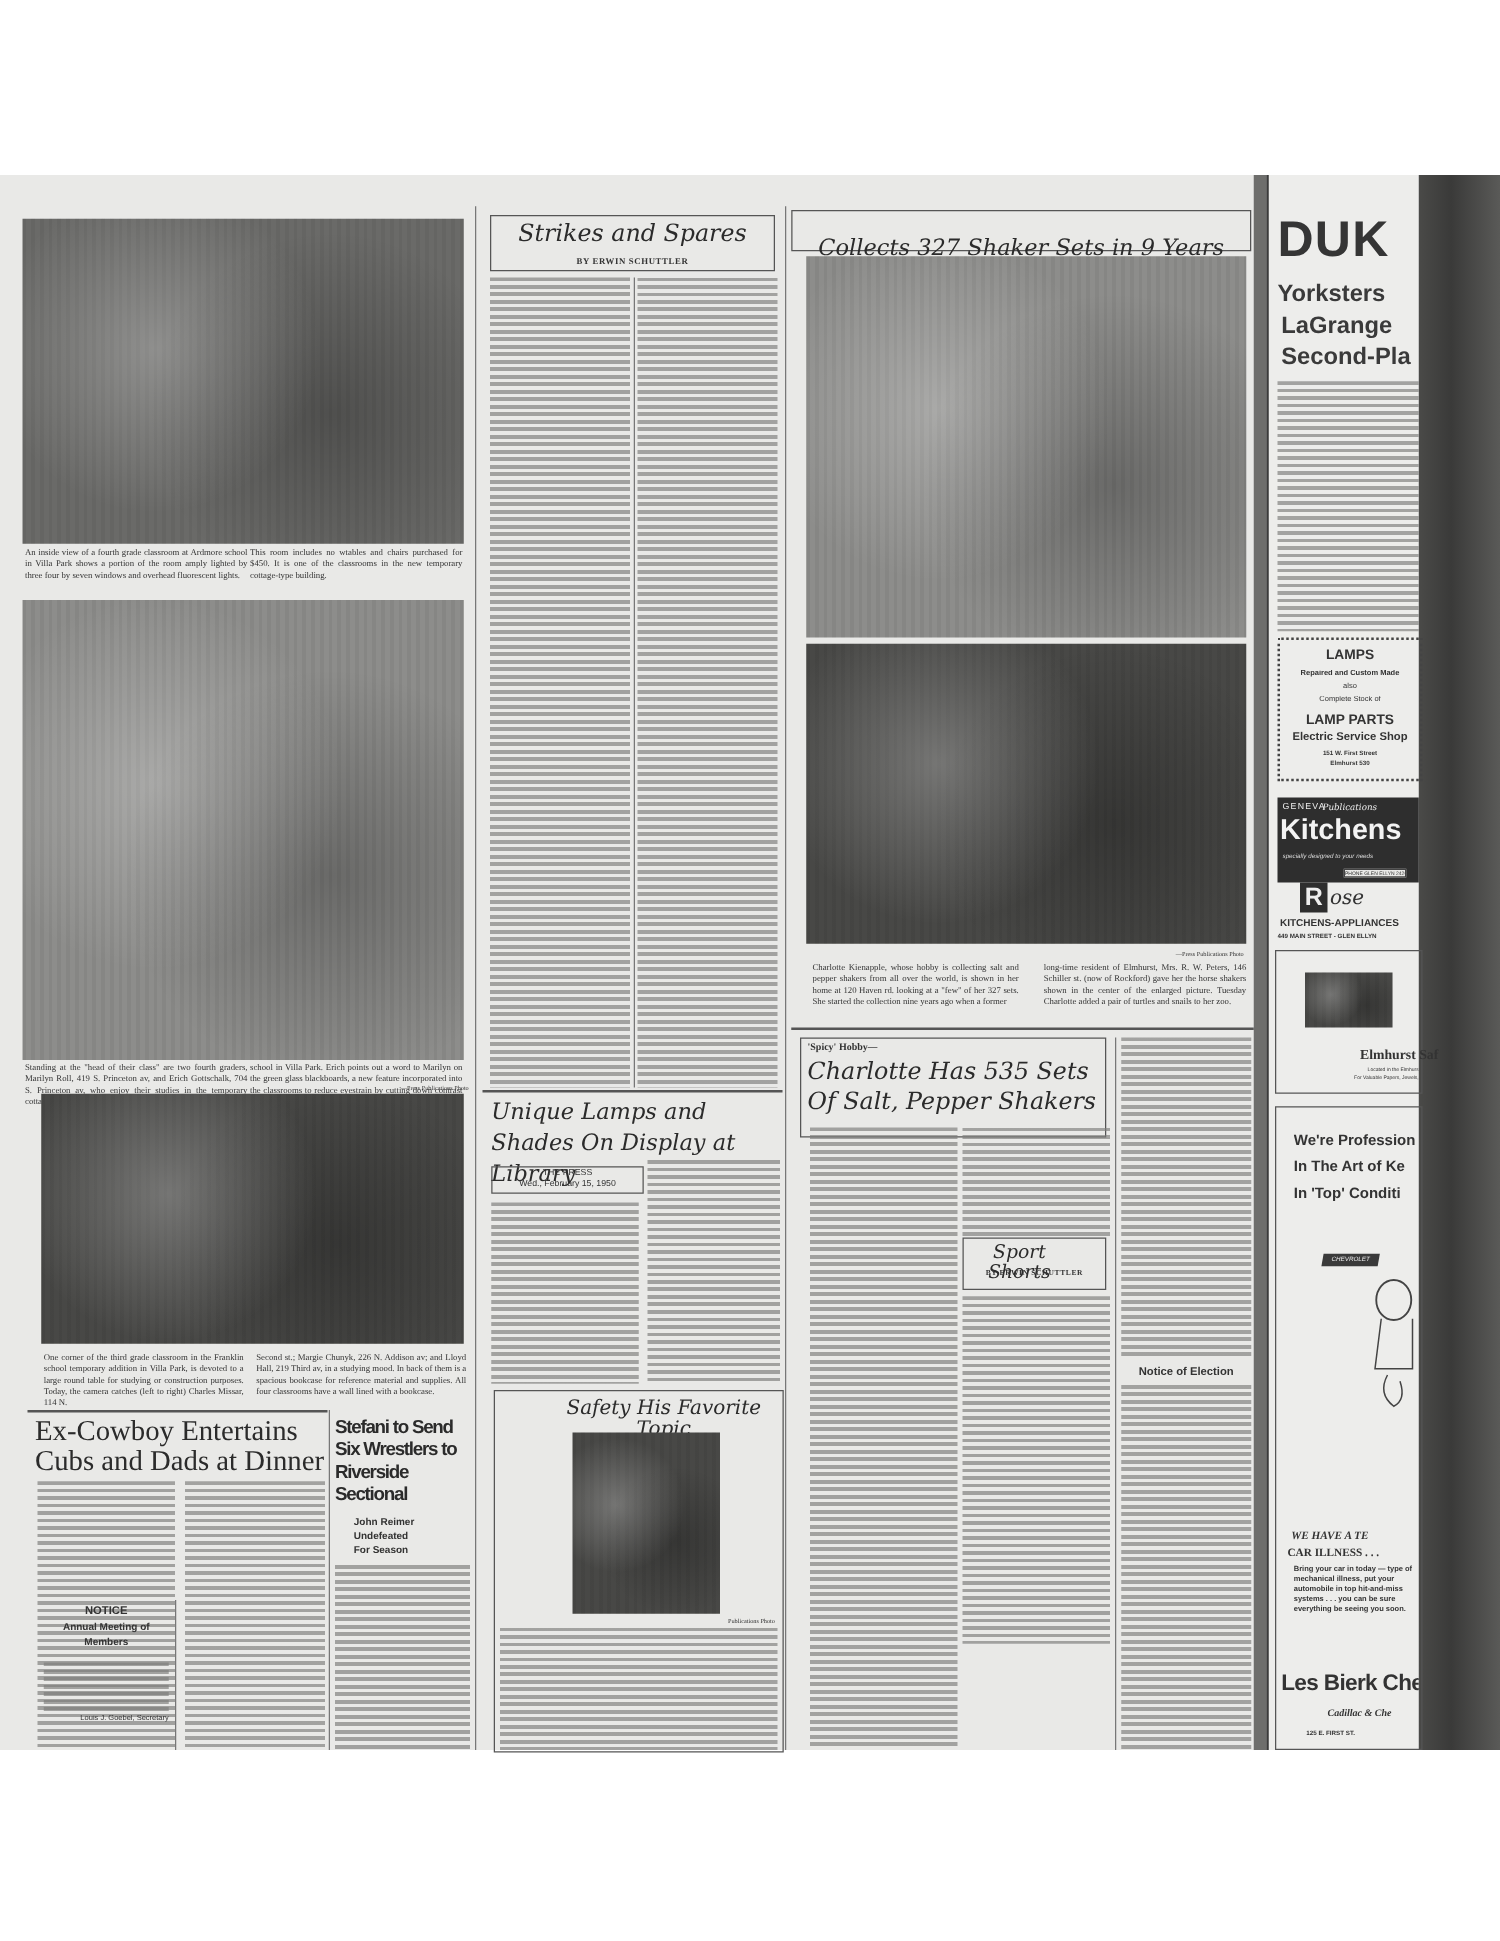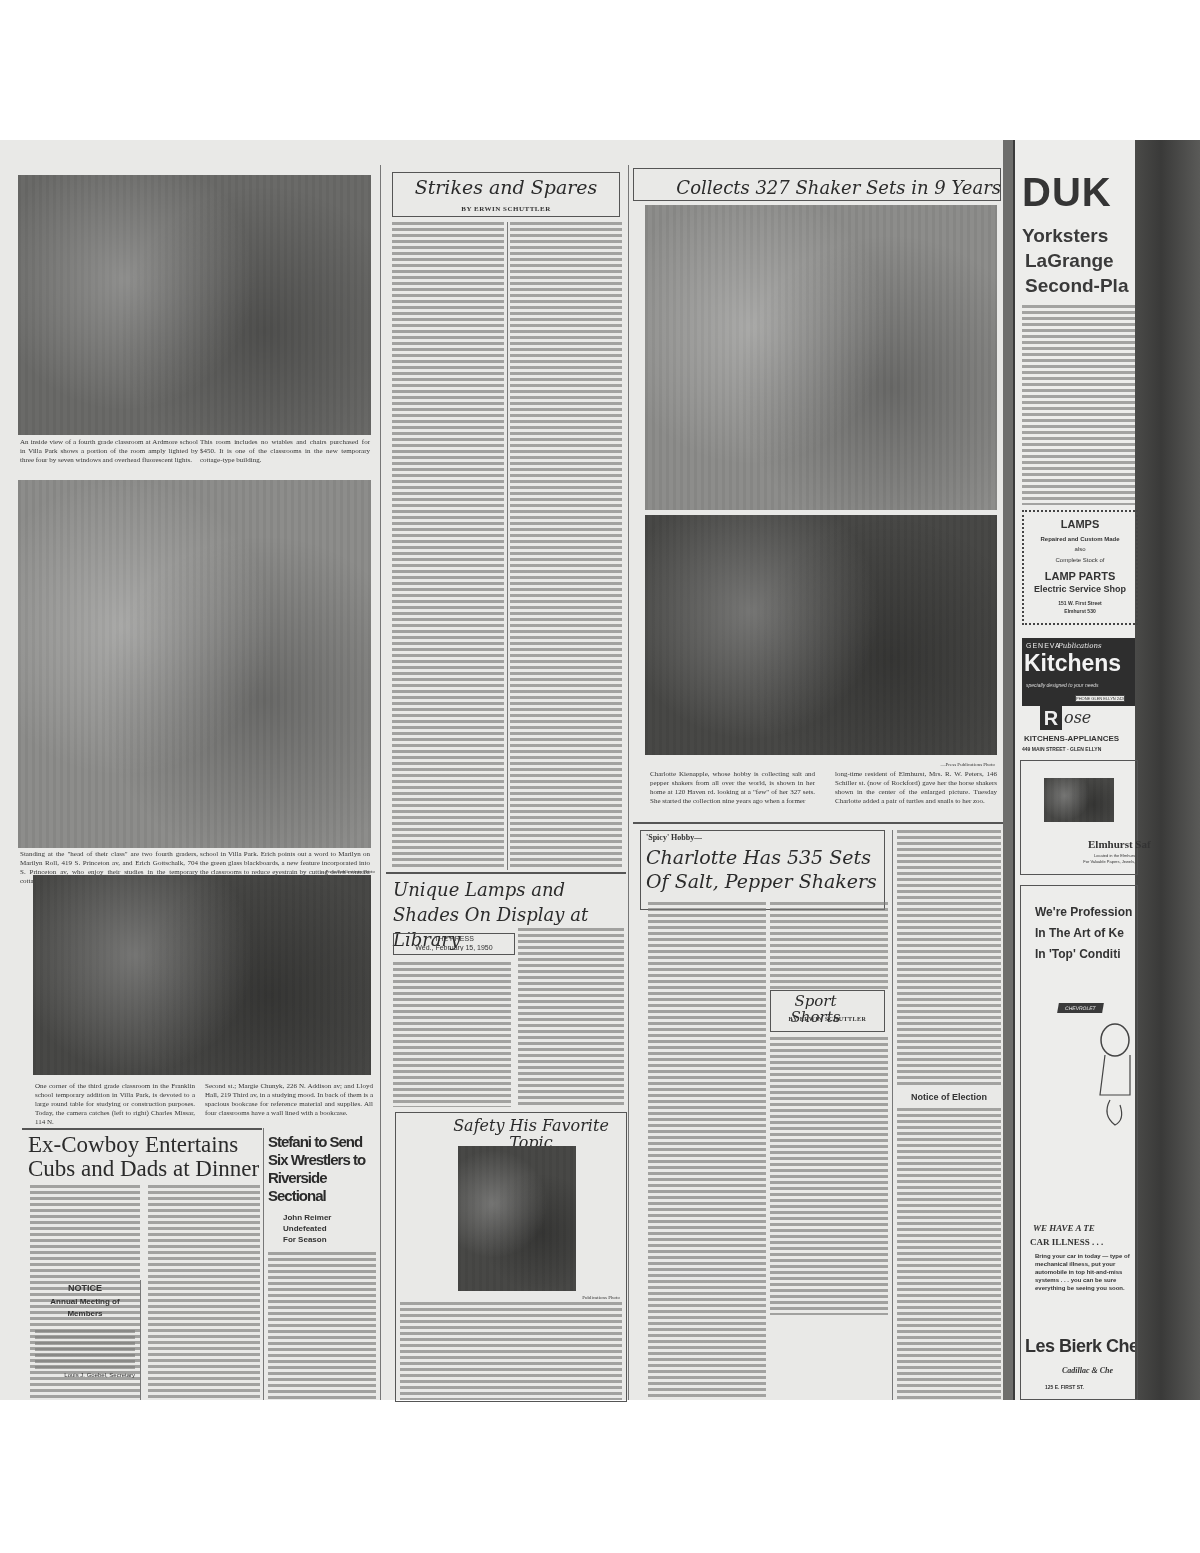--- a/index.html
+++ b/index.html
@@ -131,21 +131,21 @@
 <div class="body-text" style="left:393px; top:962px; width:118px; height:145px;">the sectional championship.</div>
 <div class="body-text" style="left:518px; top:928px; width:106px; height:180px;">Oil burning lamps, old bottles, mugs, vases, figurines and soapstone carvings lend themselves to exquisite lamp bases in the home of Mrs. Richard A. Jeffasch, Wood Dale.</div>
 
 <div class="box-border" style="left:395px; top:1112px; width:232px; height:290px;"></div>
 <div class="headline h-script" style="left:395px; top:1118px; width:232px; text-align:center; font-size:16px;padding-left:40px;">Safety His Favorite Topic</div>
 <div class="photo dark" style="left:458px; top:1146px; width:118px; height:145px;"></div>
 <div class="caption" style="left:520px; top:1293px; width:100px; font-size:5px; text-align:right;">Publications Photo</div>
 <div class="body-text" style="left:400px; top:1302px; width:222px; height:98px;"></div>
 
 <div class="box-border" style="left:633px; top:168px; width:368px; height:33px;"></div>
-<div class="headline h-script" style="left:633px; top:179px; width:368px; text-align:right; font-size:18px;">Collects 327 Shaker Sets in 9 Years</div>
+<div class="headline h-script" style="left:633px; top:190px; width:368px; text-align:center; font-size:18px;">Collects 327 Shaker Sets in 9 Years</div>
 
 <div class="photo light" style="left:645px; top:205px; width:352px; height:305px;"></div>
 <div class="photo dark" style="left:645px; top:515px; width:352px; height:240px;"></div>
 <div class="caption" style="left:895px; top:760px; width:100px; font-size:5px; text-align:right;">—Press Publications Photo</div>
 <div class="caption" style="left:650px; top:770px; width:165px;">Charlotte Kienapple, whose hobby is collecting salt and pepper shakers from all over the world, is shown in her home at 120 Haven rd. looking at a "few" of her 327 sets. She started the collection nine years ago when a former</div>
 <div class="caption" style="left:835px; top:770px; width:162px;">long-time resident of Elmhurst, Mrs. R. W. Peters, 146 Schiller st. (now of Rockford) gave her the horse shakers shown in the center of the enlarged picture. Tuesday Charlotte added a pair of turtles and snails to her zoo.</div>
 
 <div class="h-rule" style="left:633px; top:822px; width:370px;"></div>
 <div class="box-border" style="left:640px; top:830px; width:245px; height:80px;"></div>
 

